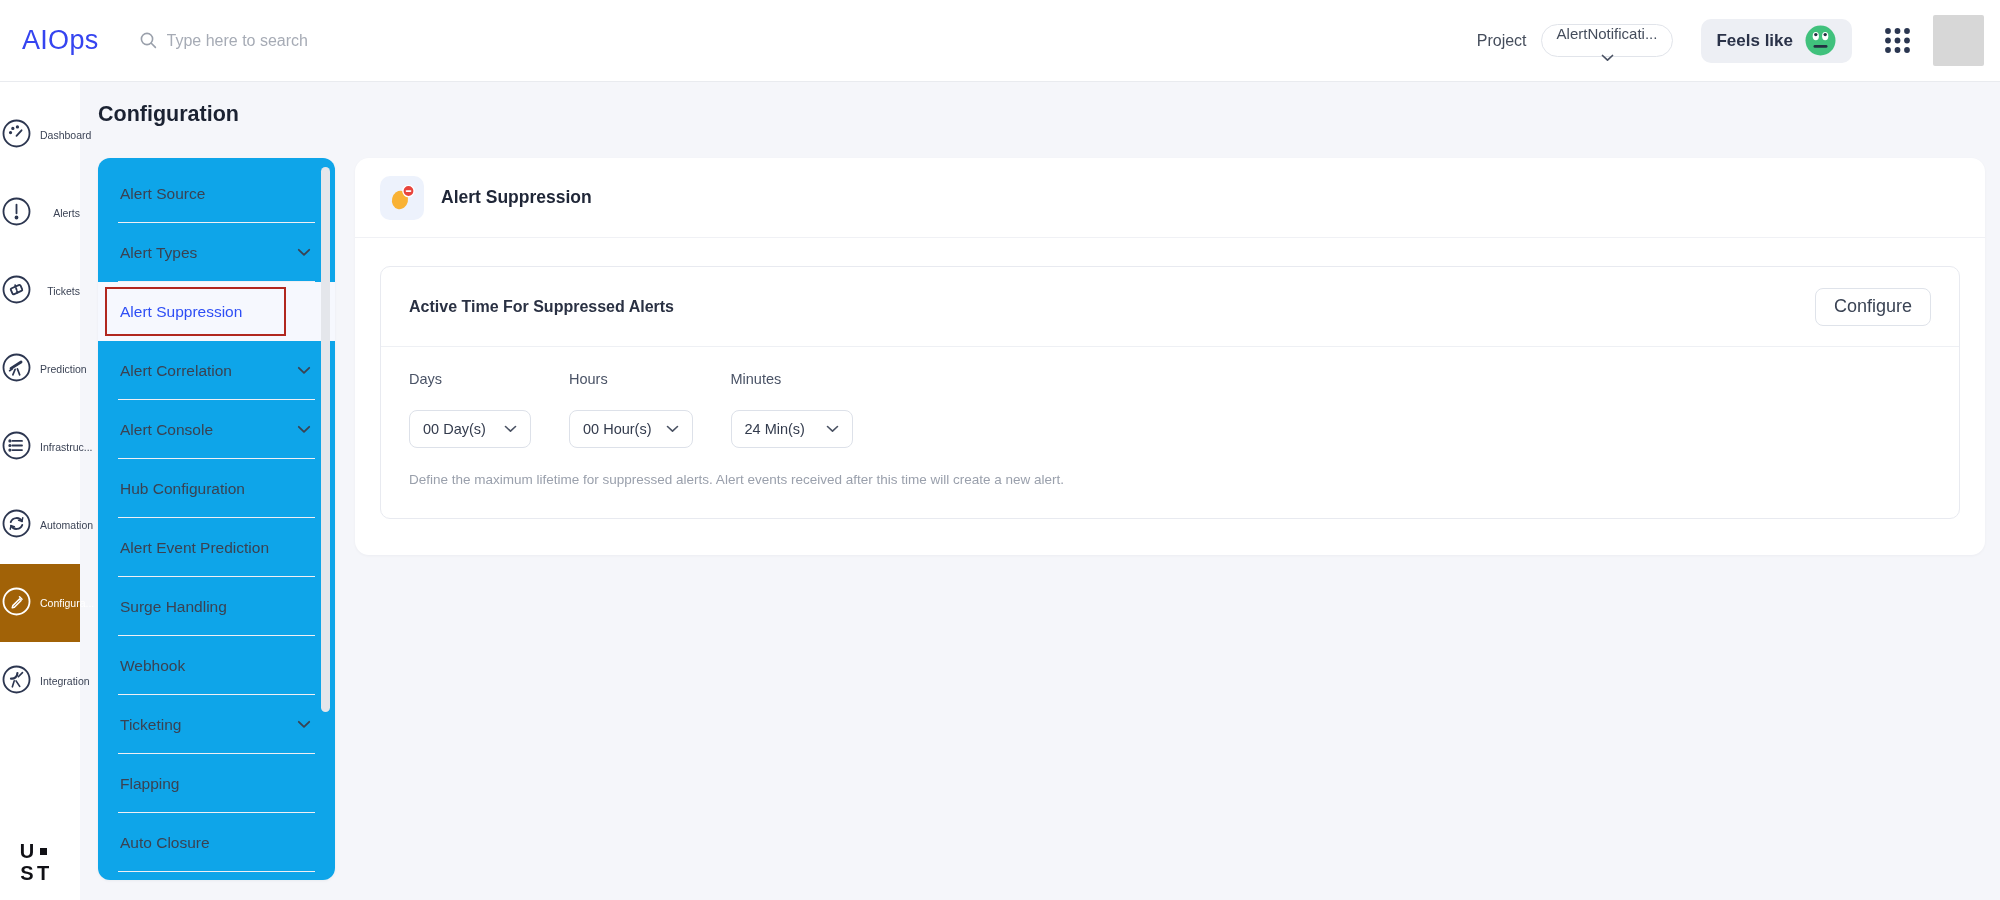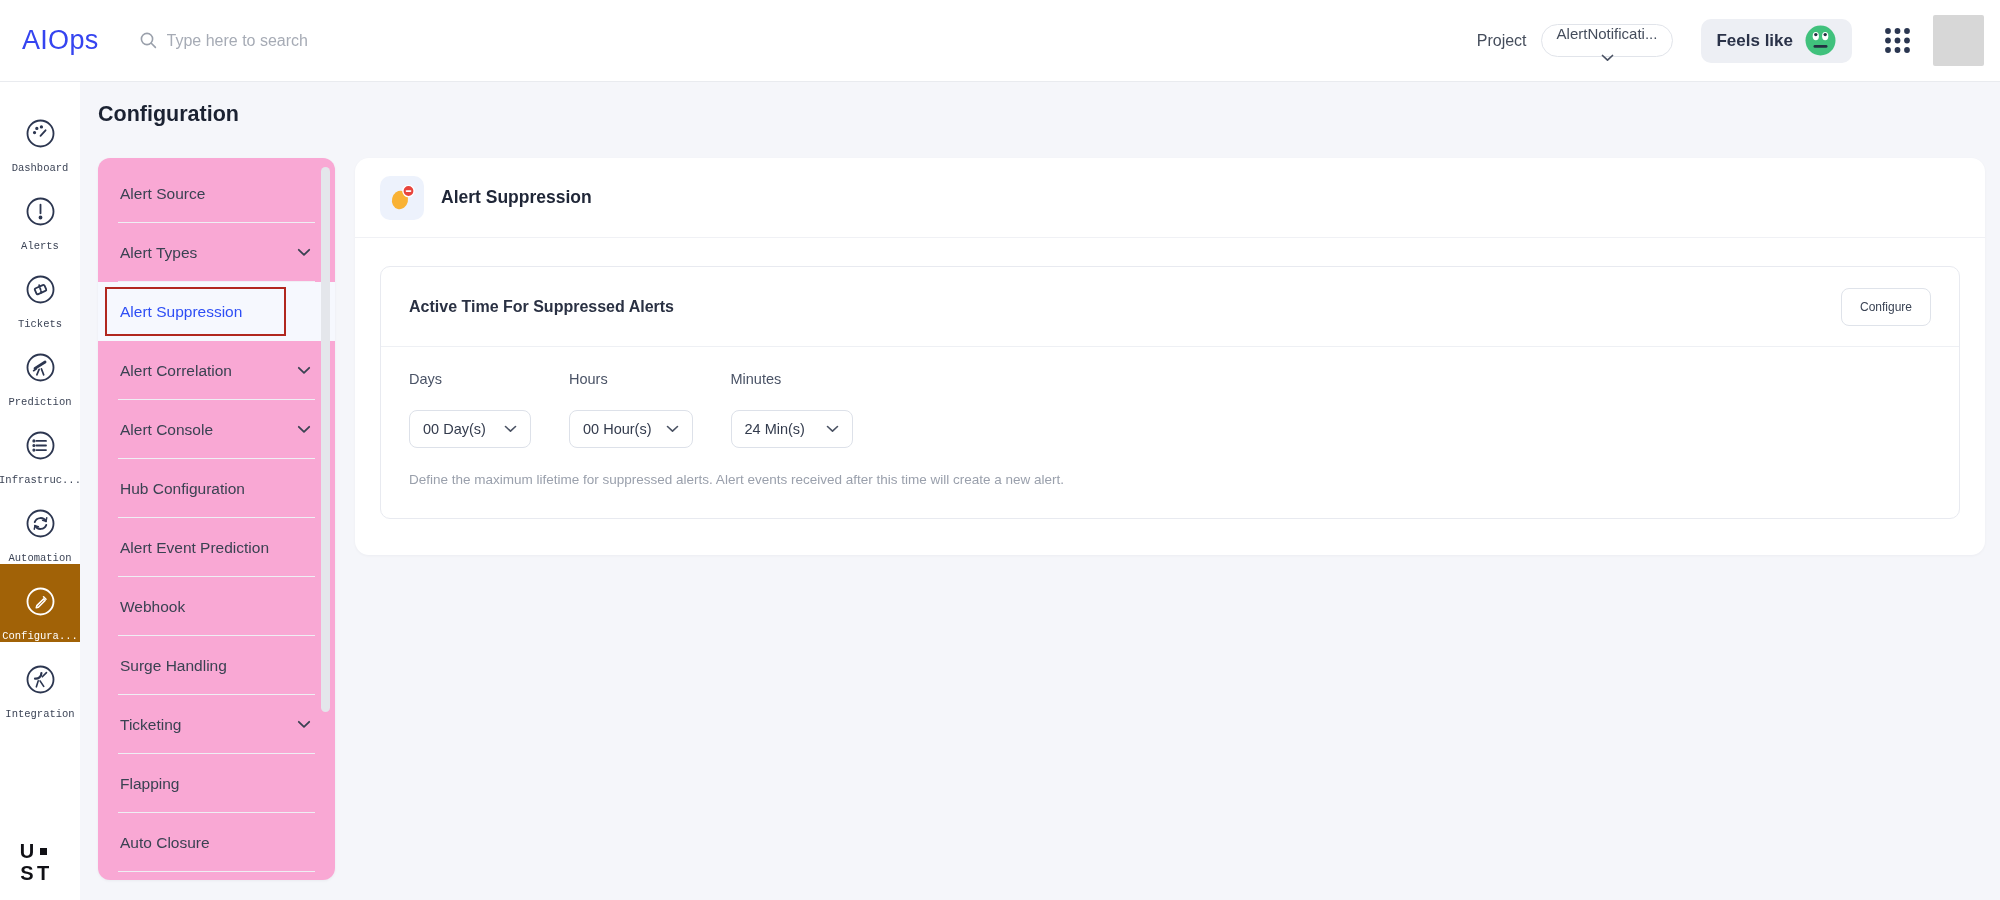--- a/index.html
+++ b/index.html
@@ -39,41 +39,41 @@
   .feels-label { font-size: 17px; font-weight: 700; color: #2a3248; }
   .grid-btn { margin-right: 20px; cursor: pointer; display: flex; }
   .avatar { width: 51px; height: 51px; background: #d7d7d7; border-radius: 2px; margin-right: 16px; cursor: pointer; }
 
   
   .sidebar {
     position: absolute; left: 0; top: 82px; width: 80px; bottom: 0;
     background: #ffffff; display: flex; flex-direction: column; padding-top: 14px; z-index: 4;
   }
   .side-item {
-    height: 78px; display: flex; flex-direction: column; align-items: center; justify-content: flex-end;
-    gap: 7px; cursor: pointer; color: #2c3650; font-family: Liberation Mono, monospace;
+    height: 78px; display: flex; align-items: center; justify-content: space-between;
+    gap: 7px; cursor: pointer; color: #2c3650;
   }
   .side-item .side-label { font-size: 10.5px; color: #3c4456; white-space: nowrap; }
   .side-item.selected { background: #a16207; color: #ffffff; }
   .side-item.selected .side-label { color: #ffffff; }
   .ust {
     position: absolute; left: 19px; bottom: 16px;
     display: grid; grid-template-columns: 16px 16px; grid-auto-rows: 22px;
     align-items: center; justify-items: center;
     font-size: 20px; font-weight: 800; color: #101015; letter-spacing: 0;
   }
   .ust-square { width: 7px; height: 7px; background: #101015; }
 
   
   .page-title { position: absolute; left: 98px; top: 102px; font-size: 21.5px; font-weight: 700; color: #1b2232; }
 
   
   .cfg-card {
     position: absolute; left: 98px; top: 158px; width: 237px; height: 722px;
-    background: #f9a8d4; border-radius: 12px; box-shadow: 0 1px 3px rgba(20,30,60,0.05);
+    background: #0ea5e9; border-radius: 12px; box-shadow: 0 1px 3px rgba(20,30,60,0.05);
     padding: 6px 0;
     text-align: right;
   }
   .cfg-item {
     position: relative; height: 59px; display: flex; align-items: center; justify-content: space-between;
     padding: 0 24px 0 22px; font-size: 15.5px; color: #3a4252; cursor: pointer;
   }
   .cfg-item::after {
     content: ""; position: absolute; left: 20px; right: 20px; bottom: 0; height: 1px; background: #efeff4;
   }
@@ -96,21 +96,21 @@
   }
   .panel-header { height: 80px; display: flex; align-items: center; gap: 17px; padding: 0 25px; border-bottom: 1px solid #f0f1f5; }
   .panel-icon-tile { width: 44px; height: 44px; border-radius: 10px; background: #edf2fc; display: flex; align-items: center; justify-content: center; }
   .panel-title { font-size: 17.5px; font-weight: 700; color: #1f2637; }
 
   .inner-card { margin: 28px 25px 0 25px; border: 1px solid #e8eaf0; border-radius: 10px; height: 253px; background: #fff; }
   .inner-header { height: 80px; display: flex; align-items: center; justify-content: space-between; padding: 0 28px; border-bottom: 1px solid #eef0f4; }
   .inner-title { font-size: 16px; font-weight: 700; color: #2a3143; }
   .configure-btn {
     height: 38px; padding: 0 18px; border: 1px solid #dfe3ea; border-radius: 8px; background: #ffffff;
-    font-size: 12px; color: #3a4354; font-family: inherit; cursor: pointer;
+    font-size: 18px; color: #3a4354; font-family: inherit; cursor: pointer;
   }
   .fields { display: flex; gap: 38px; padding: 24px 28px 0 28px; }
   .field-label { display: block; font-size: 14.5px; color: #4a5366; margin-bottom: 23px; }
   .select {
     min-width: 122px; height: 38px; border: 1px solid #dde1e9; border-radius: 8px; background: #fff;
     display: flex; align-items: center; justify-content: space-between; gap: 14px; padding: 0 13px;
     font-size: 14.5px; color: #333b4d; cursor: pointer; white-space: nowrap;
   }
   .help-text { padding: 24px 28px 0 28px; font-size: 13.5px; color: #9aa0ac; }
 </style>
@@ -327,25 +327,25 @@
 
   <div class="cfg-item">
     <span>Hub Configuration</span>
   </div>
 
   <div class="cfg-item">
     <span>Alert Event Prediction</span>
   </div>
 
   <div class="cfg-item">
+    <span>Surge Handling</span>
+  </div>
+
+  <div class="cfg-item">
     <span>Webhook</span>
-  </div>
-
-  <div class="cfg-item">
-    <span>Surge Handling</span>
   </div>
 
   <div class="cfg-item">
     <span>Ticketing</span>
     <span class="chev">
       <svg width="14" height="9" viewBox="0 0 14 9">
           <polyline points="1.8,1.8 7,6.8 12.2,1.8" fill="none" stroke="#3a4252" stroke-width="1.8" stroke-linecap="round" stroke-linejoin="round"></polyline>
         </svg>
     </span>
   </div>

